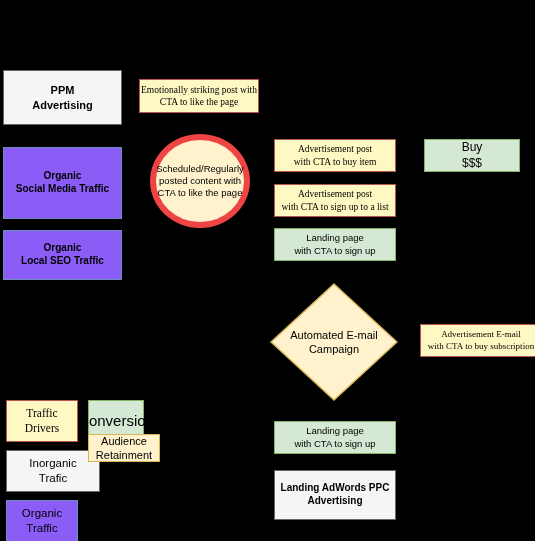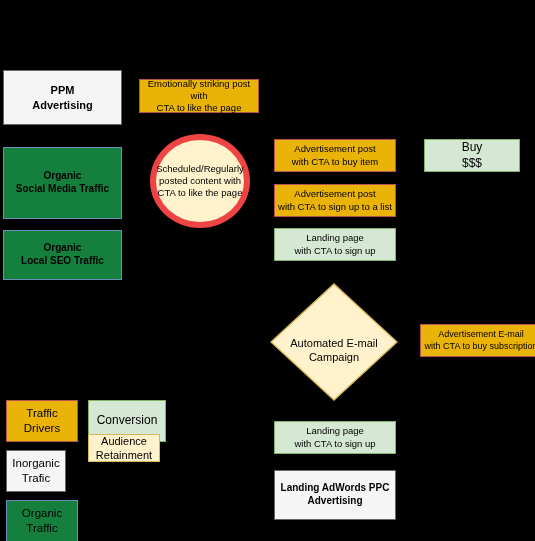--- a/index.html
+++ b/index.html
@@ -26,22 +26,22 @@
     text-align: center;
     line-height: 1.28;
     color: #000000;
     white-space: pre-line;
   }
   .rect {
     border-style: solid;
     border-width: 1px;
   }
   .fill-white  { background: #f5f5f5; border-color: #666666; }
-  .fill-blue   { background: #15803d; border-color: #6c8ebf; }
-  .fill-pink   { background: #eab308; border-color: #b85450; }
+  .fill-blue   { background: #8b5cf6; border-color: #6c8ebf; }
+  .fill-pink   { background: #fef9c3; border-color: #b85450; font-family: Liberation Serif, serif; }
   .fill-green  { background: #d5e8d4; border-color: #82b366; }
   .fill-yellow { background: #fff2cc; border-color: #d6b656; }
 
   .bold { font-weight: bold; }
 
   .circle {
     border-radius: 50%;
     background: #fff2cc;
     border: 6px solid #ef4444;
   }
@@ -51,21 +51,21 @@
   }
   .diamond-wrap svg {
     position: absolute;
     left: 0;
     top: 0;
     display: block;
   }
   .diamond-label {
     position: absolute;
     left: 0;
-    top: 8px;
+    top: 0;
     width: 100%;
     height: 100%;
     display: flex;
     align-items: center;
     justify-content: center;
     text-align: center;
     line-height: 1.28;
     color: #000000;
     white-space: pre-line;
   }
@@ -116,23 +116,23 @@
 
   <div class="node rect fill-green" style="left:274px; top:421px; width:122px; height:33px; font-size:9.5px;">Landing page
 with CTA to sign up</div>
 
   <div class="node rect fill-white bold" style="left:274px; top:470px; width:122px; height:50px; font-size:10px;">Landing AdWords PPC
 Advertising</div>
 
   <div class="node rect fill-pink" style="left:6px; top:400px; width:72px; height:42px; font-size:11.5px;">Traffic
 Drivers</div>
 
-  <div class="node rect fill-green" style="left:88px; top:400px; width:78px; height:42px; font-size:12px;">Conversion</div>
+  <div class="node rect fill-green" style="left:88px; top:400px; width:56px; height:42px; font-size:15px;">Conversion</div>
 
-  <div class="node rect fill-white" style="left:6px; top:450px; width:60px; height:42px; font-size:11.5px;">Inorganic
+  <div class="node rect fill-white" style="left:6px; top:450px; width:94px; height:42px; font-size:11.5px;">Inorganic
 Trafic</div>
 
   <div class="node rect fill-yellow" style="left:88px; top:434px; width:72px; height:28px; font-size:11px;">Audience
 Retainment</div>
 
   <div class="node rect fill-blue" style="left:6px; top:500px; width:72px; height:42px; font-size:11.5px;">Organic
 Traffic</div>
 
 </div>
 

